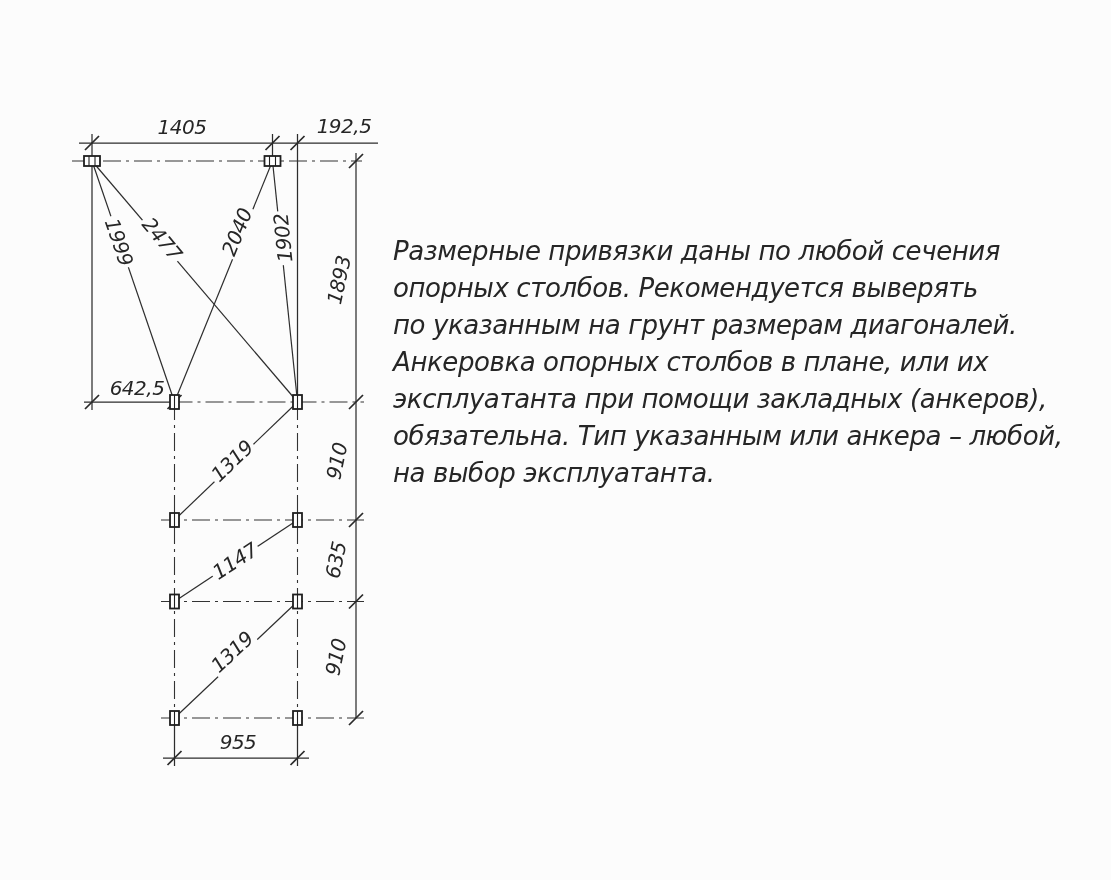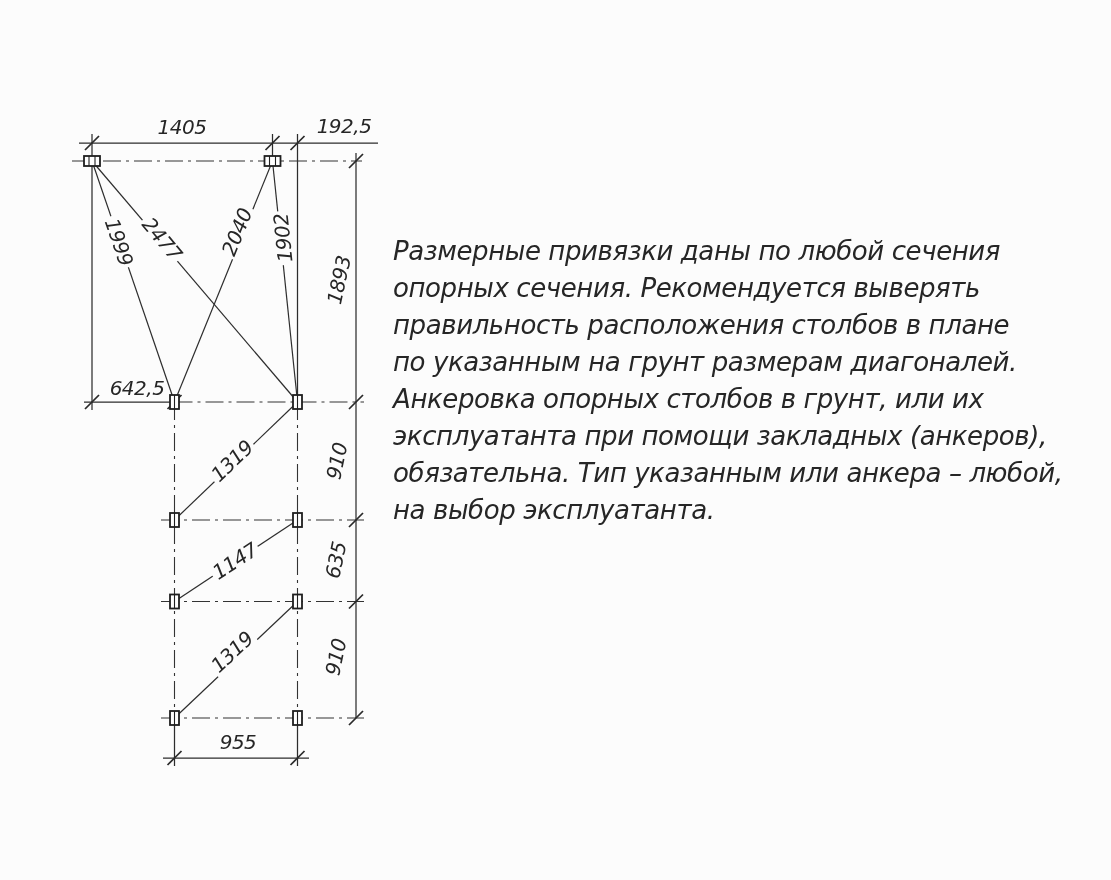--- a/index.html
+++ b/index.html
@@ -231,22 +231,21 @@
       </g>
       <g transform="translate(232,652) rotate(-43)">
         <rect class="halo" x="-27" y="-10" width="54" height="20"></rect>
         <text>1319</text>
       </g>
     </g>
   </svg>
 
   <div class="note">
     <div class="note-line">Размерные привязки даны по любой сечения</div>
-    <div class="note-line">опорных сечения. Рекомендуется выверять</div>
-    <div class="note-line">правильность расположения столбов в плане</div>
+    <div class="note-line">опорных столбов. Рекомендуется выверять</div>
     <div class="note-line">по указанным на грунт размерам диагоналей.</div>
-    <div class="note-line">Анкеровка опорных столбов в грунт, или их</div>
+    <div class="note-line">Анкеровка опорных столбов в плане, или их</div>
     <div class="note-line">эксплуатанта при помощи закладных (анкеров),</div>
     <div class="note-line">обязательна. Тип указанным или анкера – любой,</div>
     <div class="note-line">на выбор эксплуатанта.</div>
   </div>
 
 </div>
 
 </body></html>

